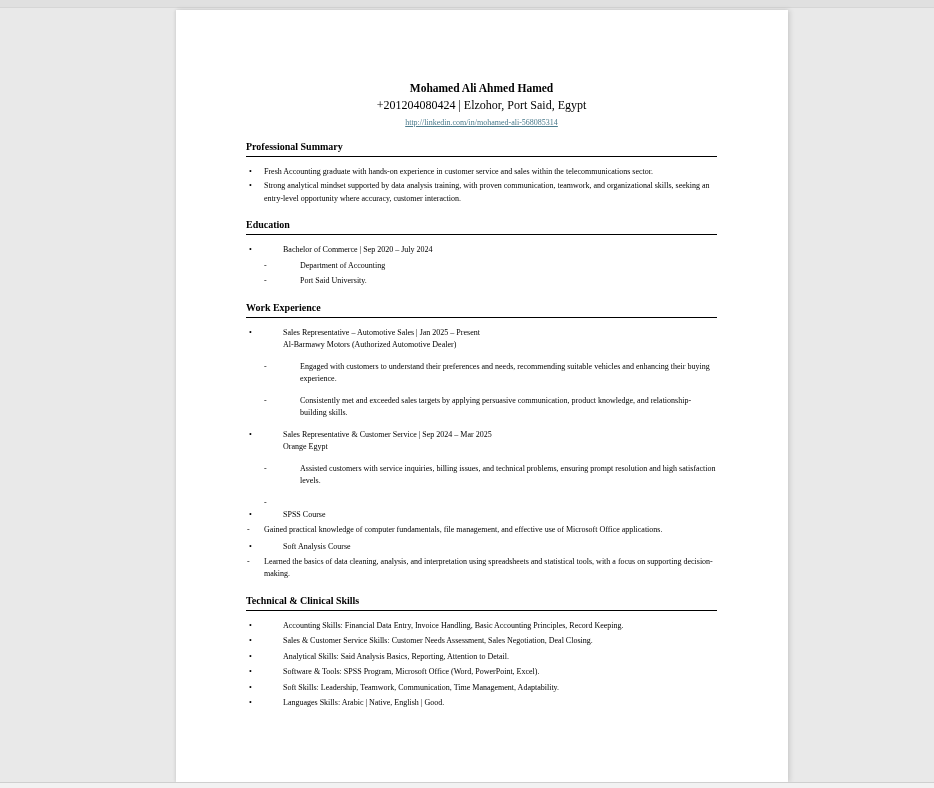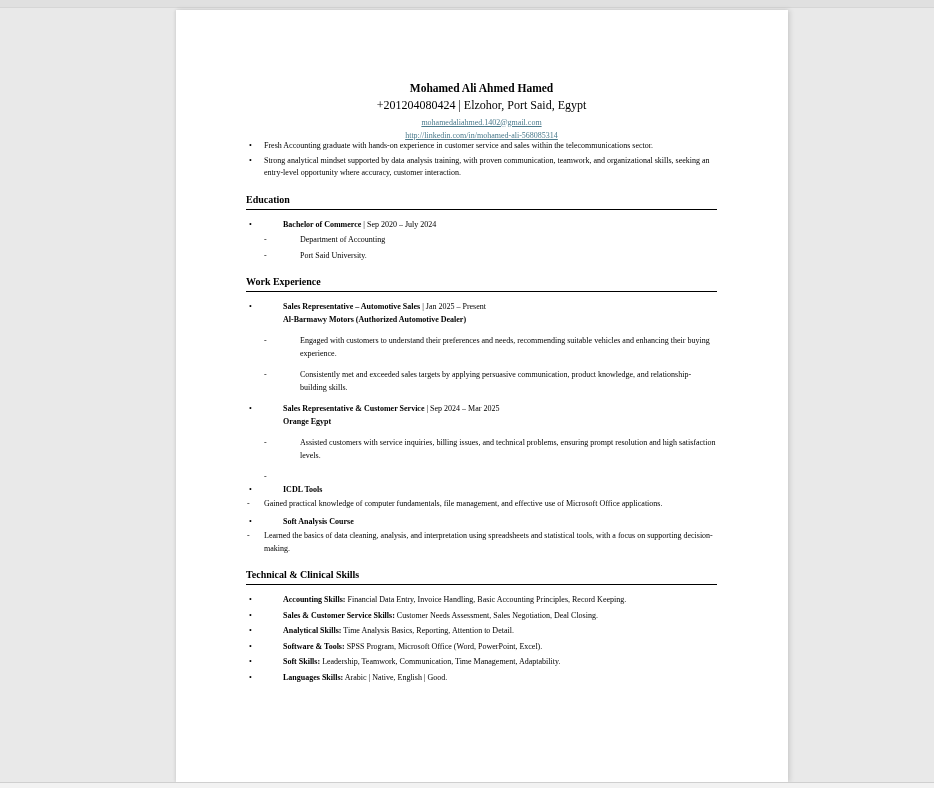--- a/index.html
+++ b/index.html
@@ -38,45 +38,45 @@
   .section-title {
     font-size: 10px; font-weight: bold;
     border-bottom: 1.4px solid #000;
     padding-bottom: 4px; margin-top: 14px; margin-bottom: 9px;
   }
   .body-text { font-size: 8px; line-height: 12.5px; }
   .row { display: flex; align-items: flex-start; }
   .marker { flex: 0 0 18px; font-size: 8px; line-height: 12.5px; text-align: left; padding-left: 3px; }
   .marker.dash-1 { flex: 0 0 18px; padding-left: 18px; box-sizing: content-box; width: 0; flex-basis: 36px; }
   .rtext { flex: 1; }
-  b { font-weight: bold; padding-left: 19px; }
+  b { font-weight: normal; padding-left: 19px; }
   .mt2 { margin-top: 2px; }
   .mt3 { margin-top: 3px; }
   .mt5 { margin-top: 5px; }
   .mt9 { margin-top: 9px; }
   .job-points .row { margin-top: 9px; }
   .skills .row { margin-top: 3px; }
   .dash-flush { flex: 0 0 18px; padding-left: 1px; }
 </style>
 </head>
 <body>
 
 <div class="canvas">
   <div class="window-top-edge"></div>
 
   <div class="doc-page">
 
     <div class="doc-header">
       <div class="doc-name">Mohamed Ali Ahmed Hamed</div>
       <div class="doc-contact">+201204080424 | Elzohor, Port Said, Egypt</div>
-      <a class="doc-link">mohamedaliahmed.1402@gmail.com</a>
       <a class="doc-link">http://linkedin.com/in/mohamed-ali-568085314</a>
     </div>
 
     <div>
+      <div class="section-title">Professional Summary</div>
       <div class="body-text">
         <div class="row">
           <span class="marker">•</span>
           <span class="rtext">Fresh Accounting graduate with hands-on experience in customer service and sales within the telecommunications sector.</span>
         </div>
         <div class="row mt2">
           <span class="marker">•</span>
           <span class="rtext">Strong analytical mindset supported by data analysis training, with proven communication, teamwork, and organizational skills, seeking an entry-level opportunity where accuracy, customer interaction.</span>
         </div>
       </div>
@@ -143,21 +143,21 @@
           </div>
         </div>
 
       </div>
     </div>
 
     <div>
       <div class="body-text">
         <div class="row">
           <span class="marker">•</span>
-          <b class="rtext">ICDL Tools</b>
+          <b class="rtext">SPSS Course</b>
         </div>
         <div class="row mt2">
           <span class="marker dash-flush">-</span>
           <span class="rtext">Gained practical knowledge of computer fundamentals, file management, and effective use of Microsoft Office applications.</span>
         </div>
         <div class="row mt5">
           <span class="marker">•</span>
           <b class="rtext">Soft Analysis Course</b>
         </div>
         <div class="row mt2">
@@ -173,21 +173,21 @@
         <div class="row">
           <span class="marker">•</span>
           <span class="rtext"><b>Accounting Skills:</b><span> Financial Data Entry, Invoice Handling, Basic Accounting Principles, Record Keeping.</span></span>
         </div>
         <div class="row">
           <span class="marker">•</span>
           <span class="rtext"><b>Sales &amp; Customer Service Skills:</b><span> Customer Needs Assessment, Sales Negotiation, Deal Closing.</span></span>
         </div>
         <div class="row">
           <span class="marker">•</span>
-          <span class="rtext"><b>Analytical Skills:</b><span> Time Analysis Basics, Reporting, Attention to Detail.</span></span>
+          <span class="rtext"><b>Analytical Skills:</b><span> Said Analysis Basics, Reporting, Attention to Detail.</span></span>
         </div>
         <div class="row">
           <span class="marker">•</span>
           <span class="rtext"><b>Software &amp; Tools:</b><span> SPSS Program, Microsoft Office (Word, PowerPoint, Excel).</span></span>
         </div>
         <div class="row">
           <span class="marker">•</span>
           <span class="rtext"><b>Soft Skills:</b><span> Leadership, Teamwork, Communication, Time Management, Adaptability.</span></span>
         </div>
         <div class="row">

